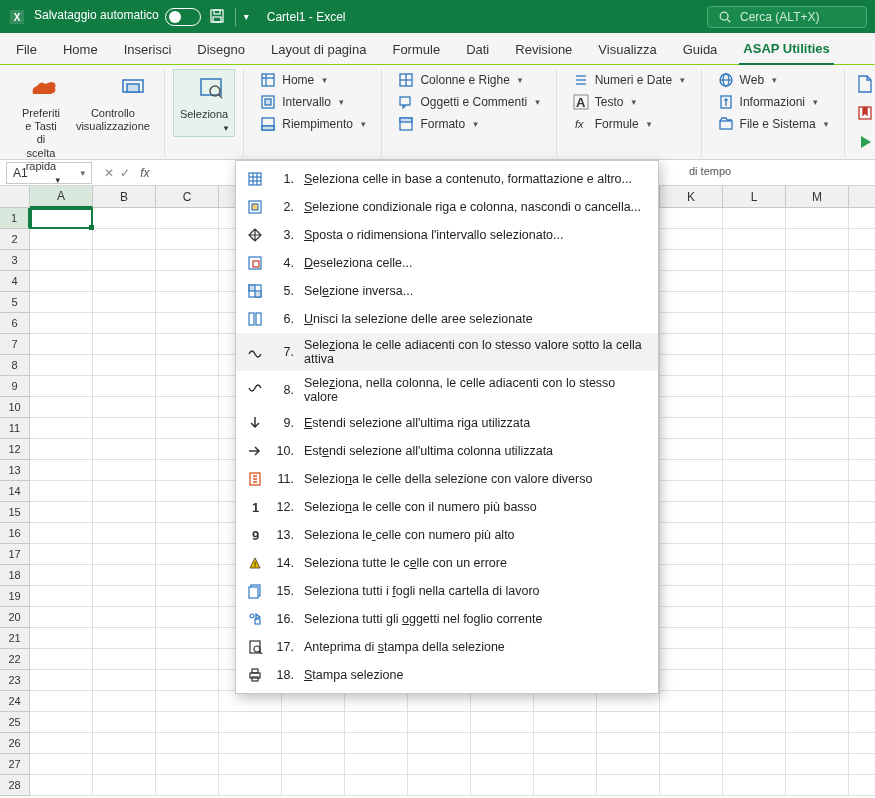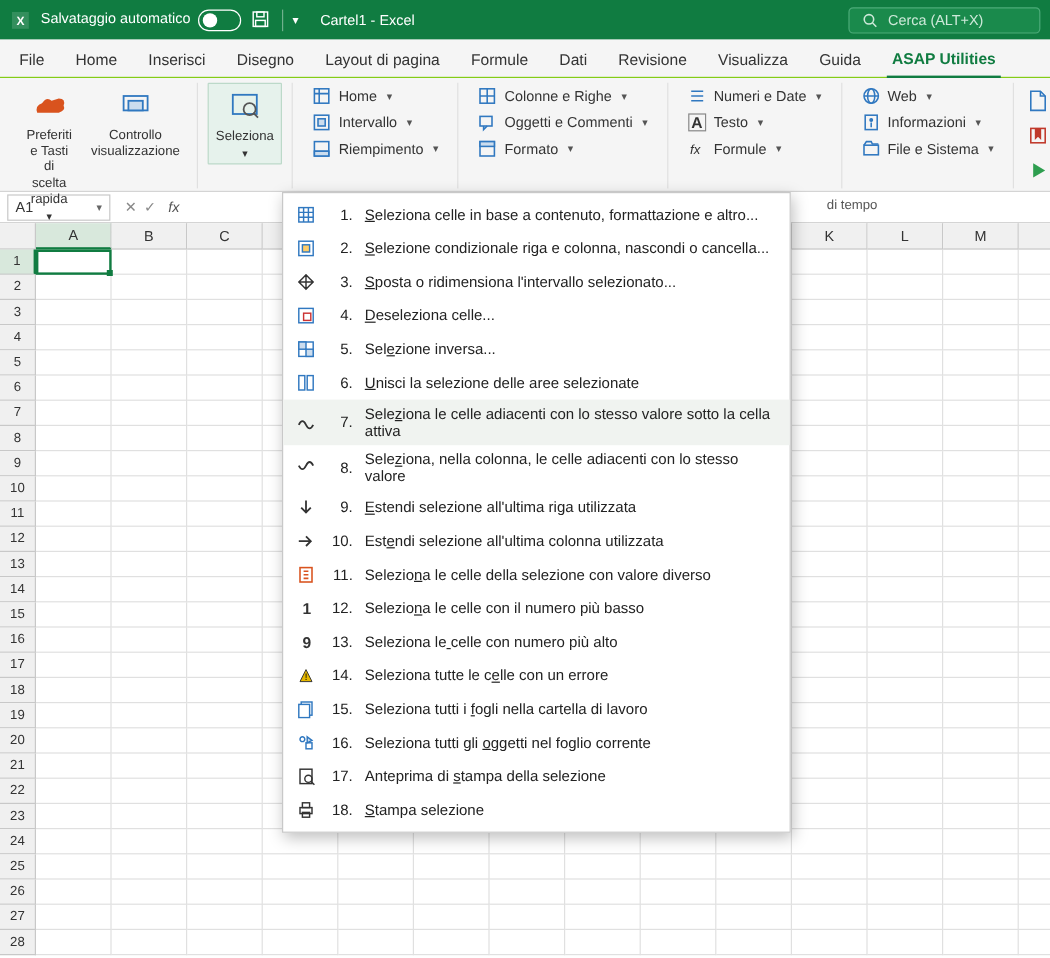--- a/index.html
+++ b/index.html
@@ -18,21 +18,21 @@
 
 
 .tabbar { height: 32px; background:#f5f5f5; border-bottom:1px solid #84cc16; display:flex; align-items:flex-end; padding:0 12px; gap:18px; font-size:13px; color:#333; }
 .tabbar .tab { padding:6px 4px 7px; cursor:pointer; }
 .tabbar .tab.active { color:#107c41; border-bottom:2px solid #107c41; font-weight:600; margin-bottom:-1px;}
 
 
 .ribbon { height:95px; background:#f5f5f5; border-bottom:1px solid #d4d4d4; display:flex; padding:4px 8px 2px; position:relative; }
 .rib-group { display:flex; flex-direction:column; align-items:center; padding:0 8px; border-right:1px solid #e0e0e0; }
 .rib-group:last-child { border-right:none;}
-.rib-big { display:flex; flex-direction:column; align-items:center; justify-content:flex-start; gap:2px; padding:2px 6px; font-size:11px; color:#333; text-align:center; line-height:1.2; cursor:pointer;}
+.rib-big { display:flex; flex-direction:column; align-items:flex-end; justify-content:flex-start; gap:2px; padding:2px 6px; font-size:11px; color:#333; text-align:center; line-height:1.2; cursor:pointer;}
 .rib-big .ico { width:34px; height:34px; display:flex; align-items:center; justify-content:center; }
 .rib-big.active { background:#e6f2ec; border:1px solid #bcd9c9; border-radius:1px;}
 .rib-label { font-size:11px; color:#666; margin-top:auto;}
 .rib-col { display:flex; flex-direction:column; gap:4px; padding:2px 4px; }
 .rib-item { display:flex; align-items:center; gap:6px; font-size:12px; color:#333; padding:1px 4px; cursor:pointer; white-space:nowrap;}
 .rib-item .ico { width:16px; height:16px; }
 .rib-item .dd { font-size:9px; color:#555; margin-left:2px;}
 .rib-right { margin-left:auto; display:flex; gap:6px; padding:0 6px;}
 .rib-right .ico-btn { width:28px; height:28px; display:flex; align-items:center; justify-content:center; margin:2px 0;}
 

